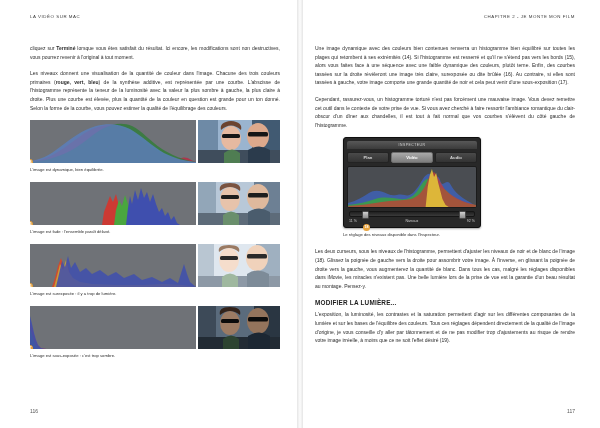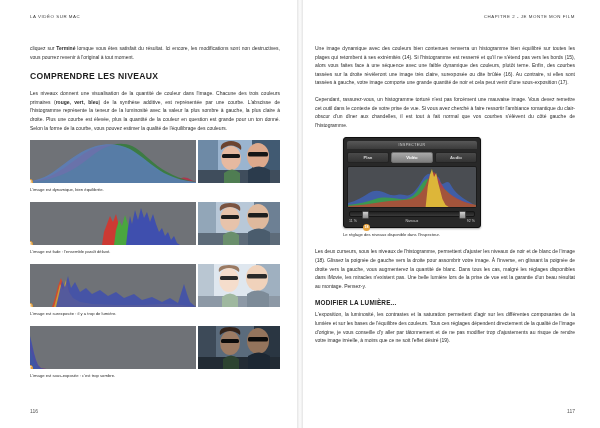--- a/index.html
+++ b/index.html
@@ -178,21 +178,20 @@
 
 <div class="spread">
 
   <div class="page left">
     <div class="running-head">LA VIDÉO SUR MAC</div>
 
     <p class="body-text first">
       <span>cliquez sur </span><b>Terminé</b><span> lorsque vous êtes satisfait du résultat. Ici encore, les modifications sont non destructives, vous pourrez revenir à l'original à tout moment.</span>
     </p>
 
-    <h2 class="section-title">COMPRENDRE LES NIVEAUX</h2>
 
     <p class="body-text">
       <span>Les niveaux donnent une visualisation de la quantité de couleur dans l'image. Chacune des trois couleurs primaires (</span><b>rouge, vert, bleu</b><span>) de la synthèse additive, est représentée par une courbe. L'abscisse de l'histogramme représente la teneur de la luminosité avec la valeur la plus sombre à gauche, la plus claire à droite. Plus une courbe est élevée, plus la quantité de la couleur en question est grande pour un ton donné. Selon la forme de la courbe, vous pouvez estimer la qualité de l'équilibrage des couleurs.</span>
     </p>
 
     <div class="fig-row">
       <div class="hist-box">
         <div class="marker fig">14</div>
         <svg viewBox="0 0 166 43" width="166" height="43">
           <path d="M0,43 L0,42 C12,41 22,36 34,28 C44,21 52,14 62,9 C72,5 80,4 90,7 C100,11 110,20 122,28 C134,35 146,40 152,38 C158,36 161,41 166,42 L166,43 Z" fill="#b0324a" opacity="0.92"></path>

